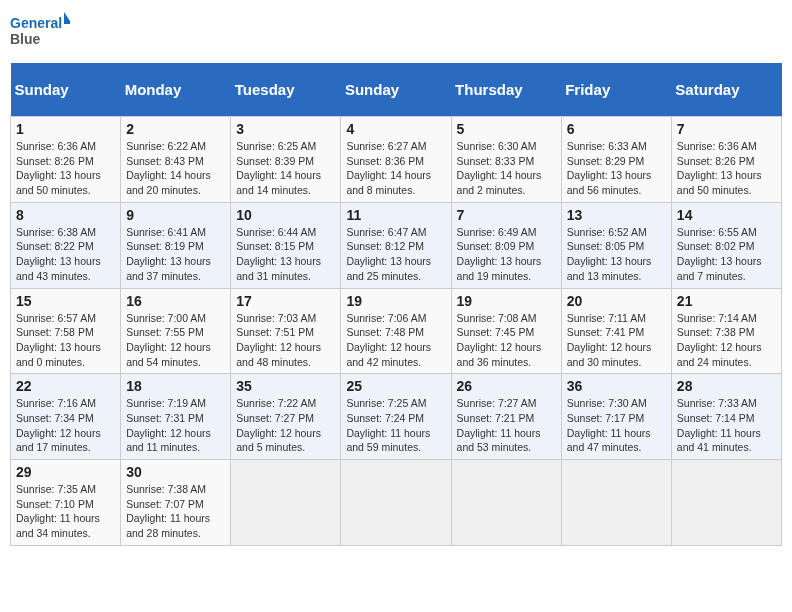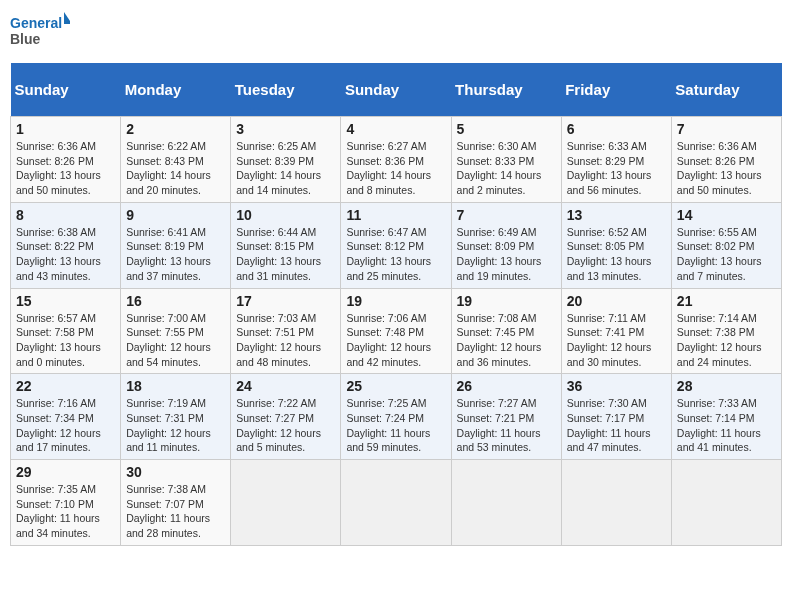--- a/index.html
+++ b/index.html
@@ -200,21 +200,21 @@
       <tr>
         <td>
           <span class="day-num">22</span>
           <div class="day-detail">Sunrise: 7:16 AM<br>Sunset: 7:34 PM<br>Daylight: 12 hours<br>and 17 minutes.</div>
         </td>
         <td>
           <span class="day-num">18</span>
           <div class="day-detail">Sunrise: 7:19 AM<br>Sunset: 7:31 PM<br>Daylight: 12 hours<br>and 11 minutes.</div>
         </td>
         <td>
-          <span class="day-num">24</span>
+          <span class="day-num">35</span>
           <div class="day-detail">Sunrise: 7:22 AM<br>Sunset: 7:27 PM<br>Daylight: 12 hours<br>and 5 minutes.</div>
         </td>
         <td>
           <span class="day-num">25</span>
           <div class="day-detail">Sunrise: 7:25 AM<br>Sunset: 7:24 PM<br>Daylight: 11 hours<br>and 59 minutes.</div>
         </td>
         <td>
           <span class="day-num">26</span>
           <div class="day-detail">Sunrise: 7:27 AM<br>Sunset: 7:21 PM<br>Daylight: 11 hours<br>and 53 minutes.</div>
         </td>

